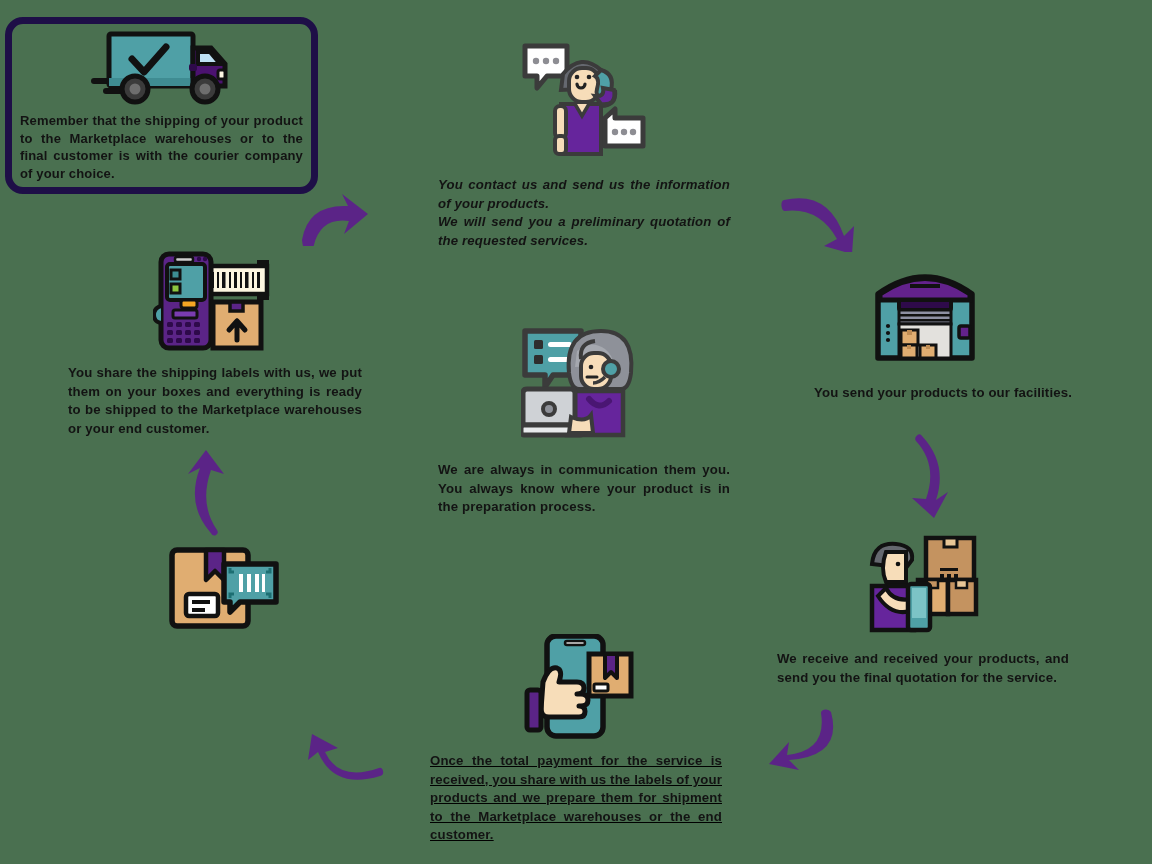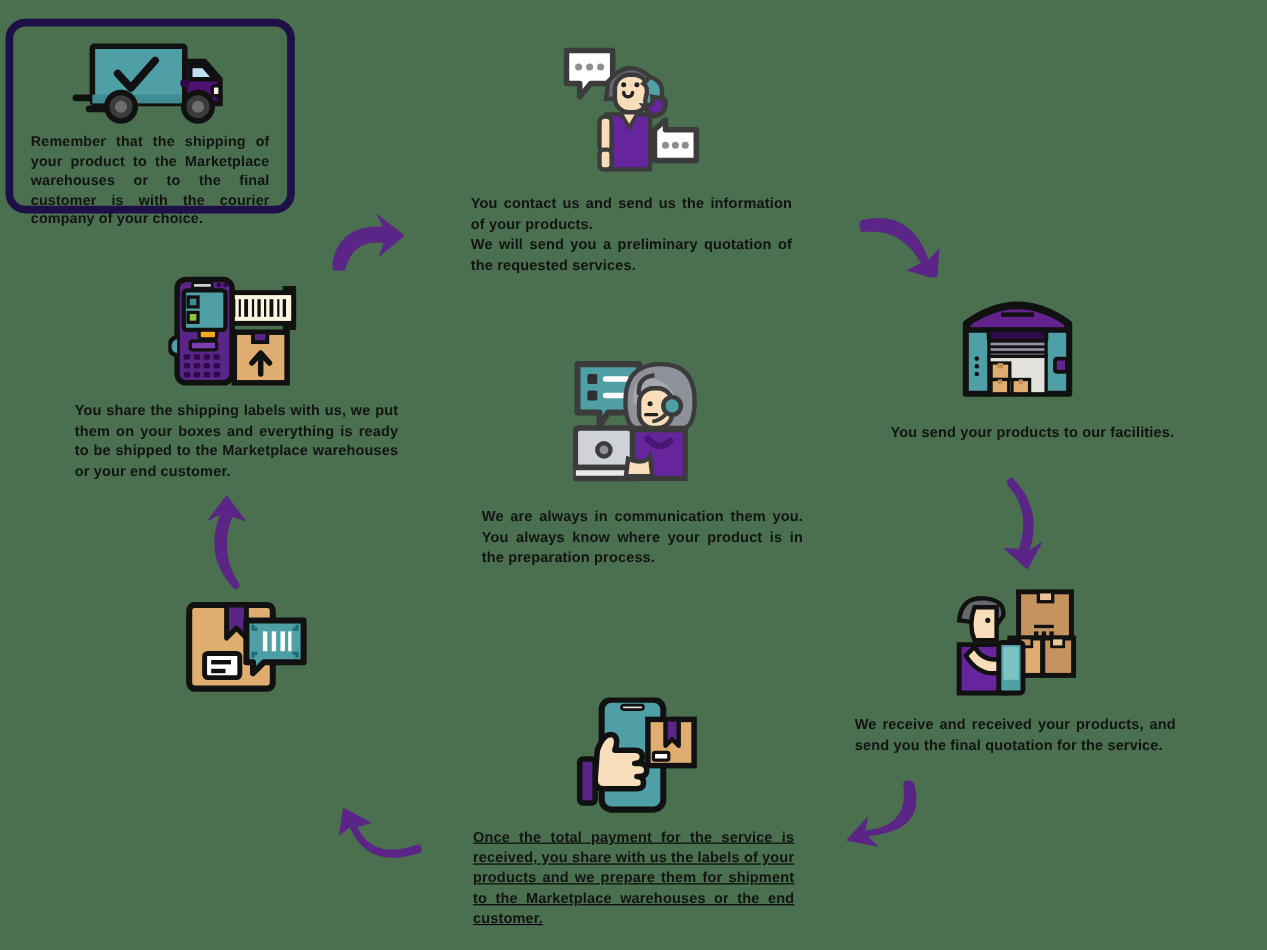--- a/index.html
+++ b/index.html
@@ -24,37 +24,37 @@
   .step-text {
     color: #131313;
     font-size: 13.2px;
     line-height: 18.6px;
     font-weight: 700;
     letter-spacing: 0.15px;
     text-align: justify;
     text-justify: inter-word;
     white-space: pre-line;
   }
-  .step-text.nojust { text-align: center; margin-left: 28px; }
+  .step-text.nojust { text-align: right; margin-left: 28px; }
 
   .icon-wrap {
     display: flex;
     justify-content: center;
     align-items: flex-end;
   }
 
   
   #callout {
     left: 5px;
     top: 17px;
-    width: 263px;
+    width: 313px;
     height: 177px;
     border: 7px solid #1e0f47;
     border-radius: 18px;
-    padding: 8px;
+    padding: 0;
   }
   #callout .cal-icon { margin: 2px auto 4px; }
   #callout .step-text {
     padding: 0 8px;
     font-size: 13px;
     line-height: 17.5px;
   }
 
   .arrow { position: absolute; }
 </style>
@@ -81,21 +81,21 @@
 
         <circle cx="48" cy="63" r="13" fill="#3b3b3b" stroke="#111" stroke-width="5"></circle>
         <circle cx="48" cy="63" r="5.5" fill="#6e6e6e"></circle>
         <circle cx="118" cy="63" r="13" fill="#3b3b3b" stroke="#111" stroke-width="5"></circle>
         <circle cx="118" cy="63" r="5.5" fill="#6e6e6e"></circle>
       </svg>
     </div>
     <div class="step-text">Remember that the shipping of your product to the Marketplace warehouses or to the final customer is with the courier company of your choice.</div>
   </div>
 
-  <div class="step" style="left:428px; top:42px; width:292px;">
+  <div class="step" style="left:438px; top:42px; width:292px;font-style:italic;">
     <div class="icon-wrap" style="height:120px;margin-bottom:14px;">
       <svg viewBox="0 0 130 122" width="130" height="122">
 
         <path d="M6 6 h42 v30 h-20 l-10 12 v-12 h-12 z" fill="#ffffff" stroke="#3b3b3b" stroke-width="5" stroke-linejoin="round"></path>
         <circle cx="17" cy="21" r="3.2" fill="#8d8d93"></circle>
           <circle cx="27" cy="21" r="3.2" fill="#8d8d93"></circle>
           <circle cx="37" cy="21" r="3.2" fill="#8d8d93"></circle>
 
         <path d="M44 34 q18 -22 38 -4 q8 8 4 18 l-44 2 z" fill="#65686f" stroke="#3b3b3b" stroke-width="4"></path>
 

